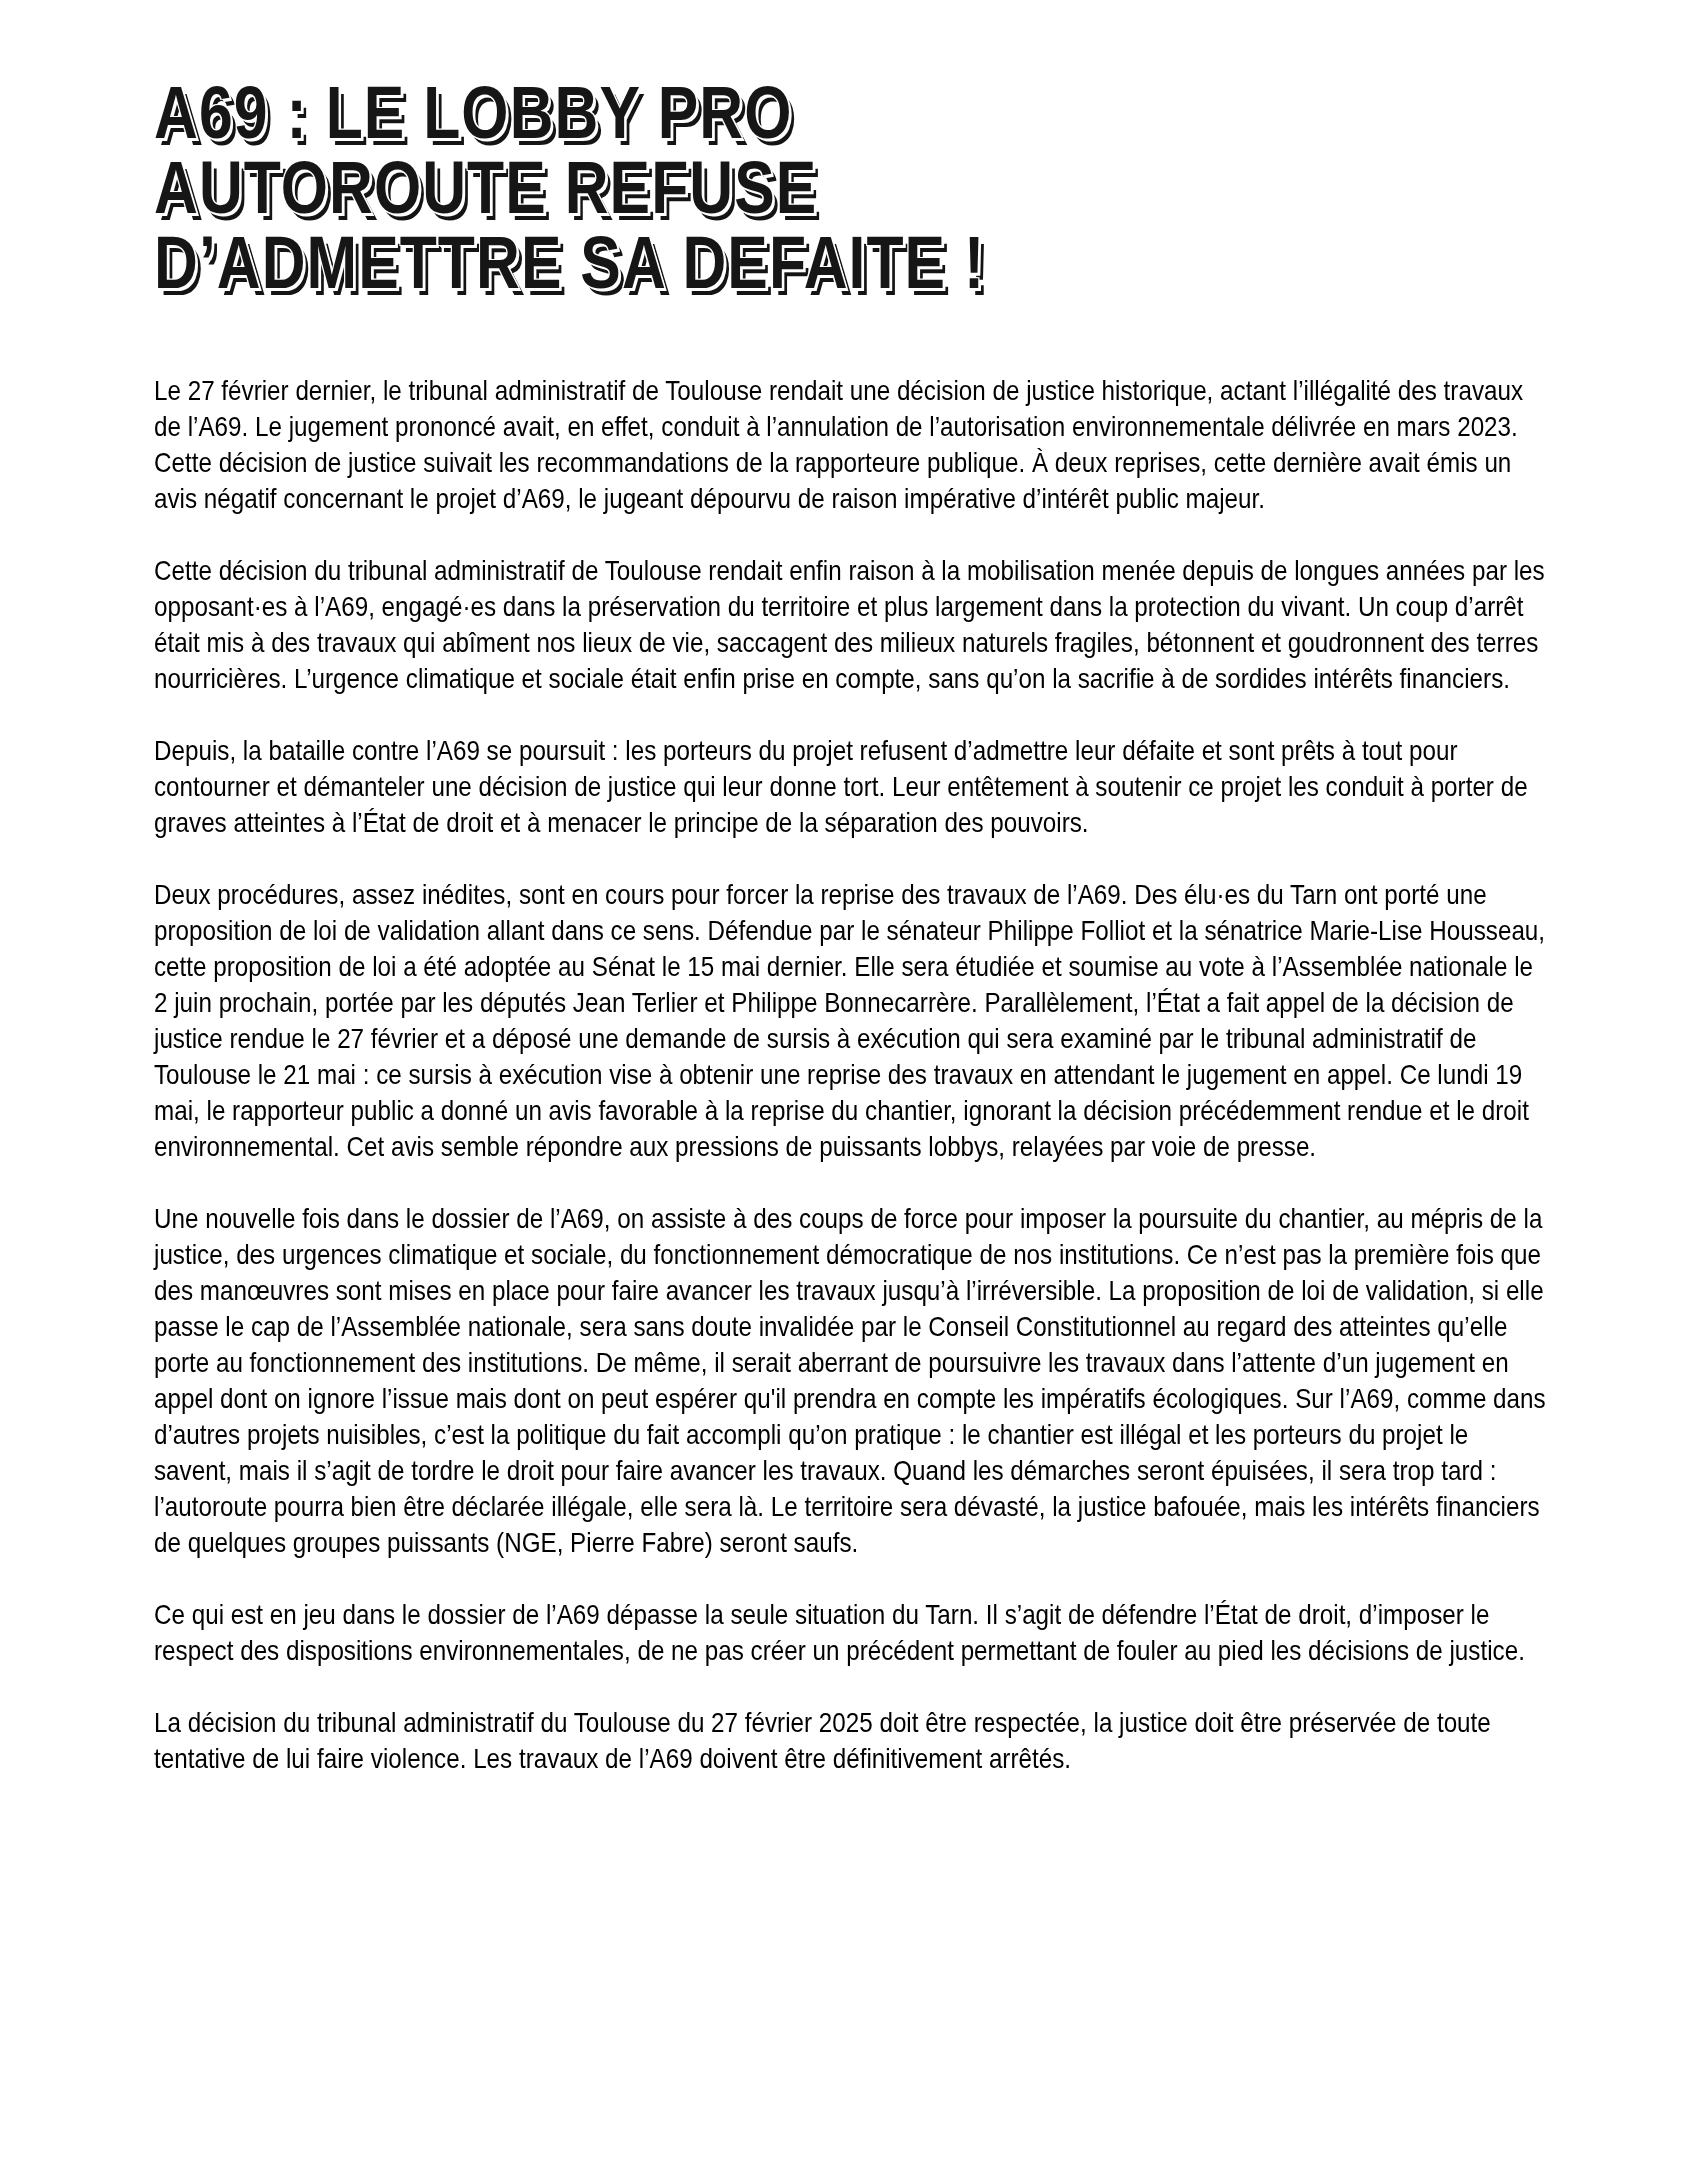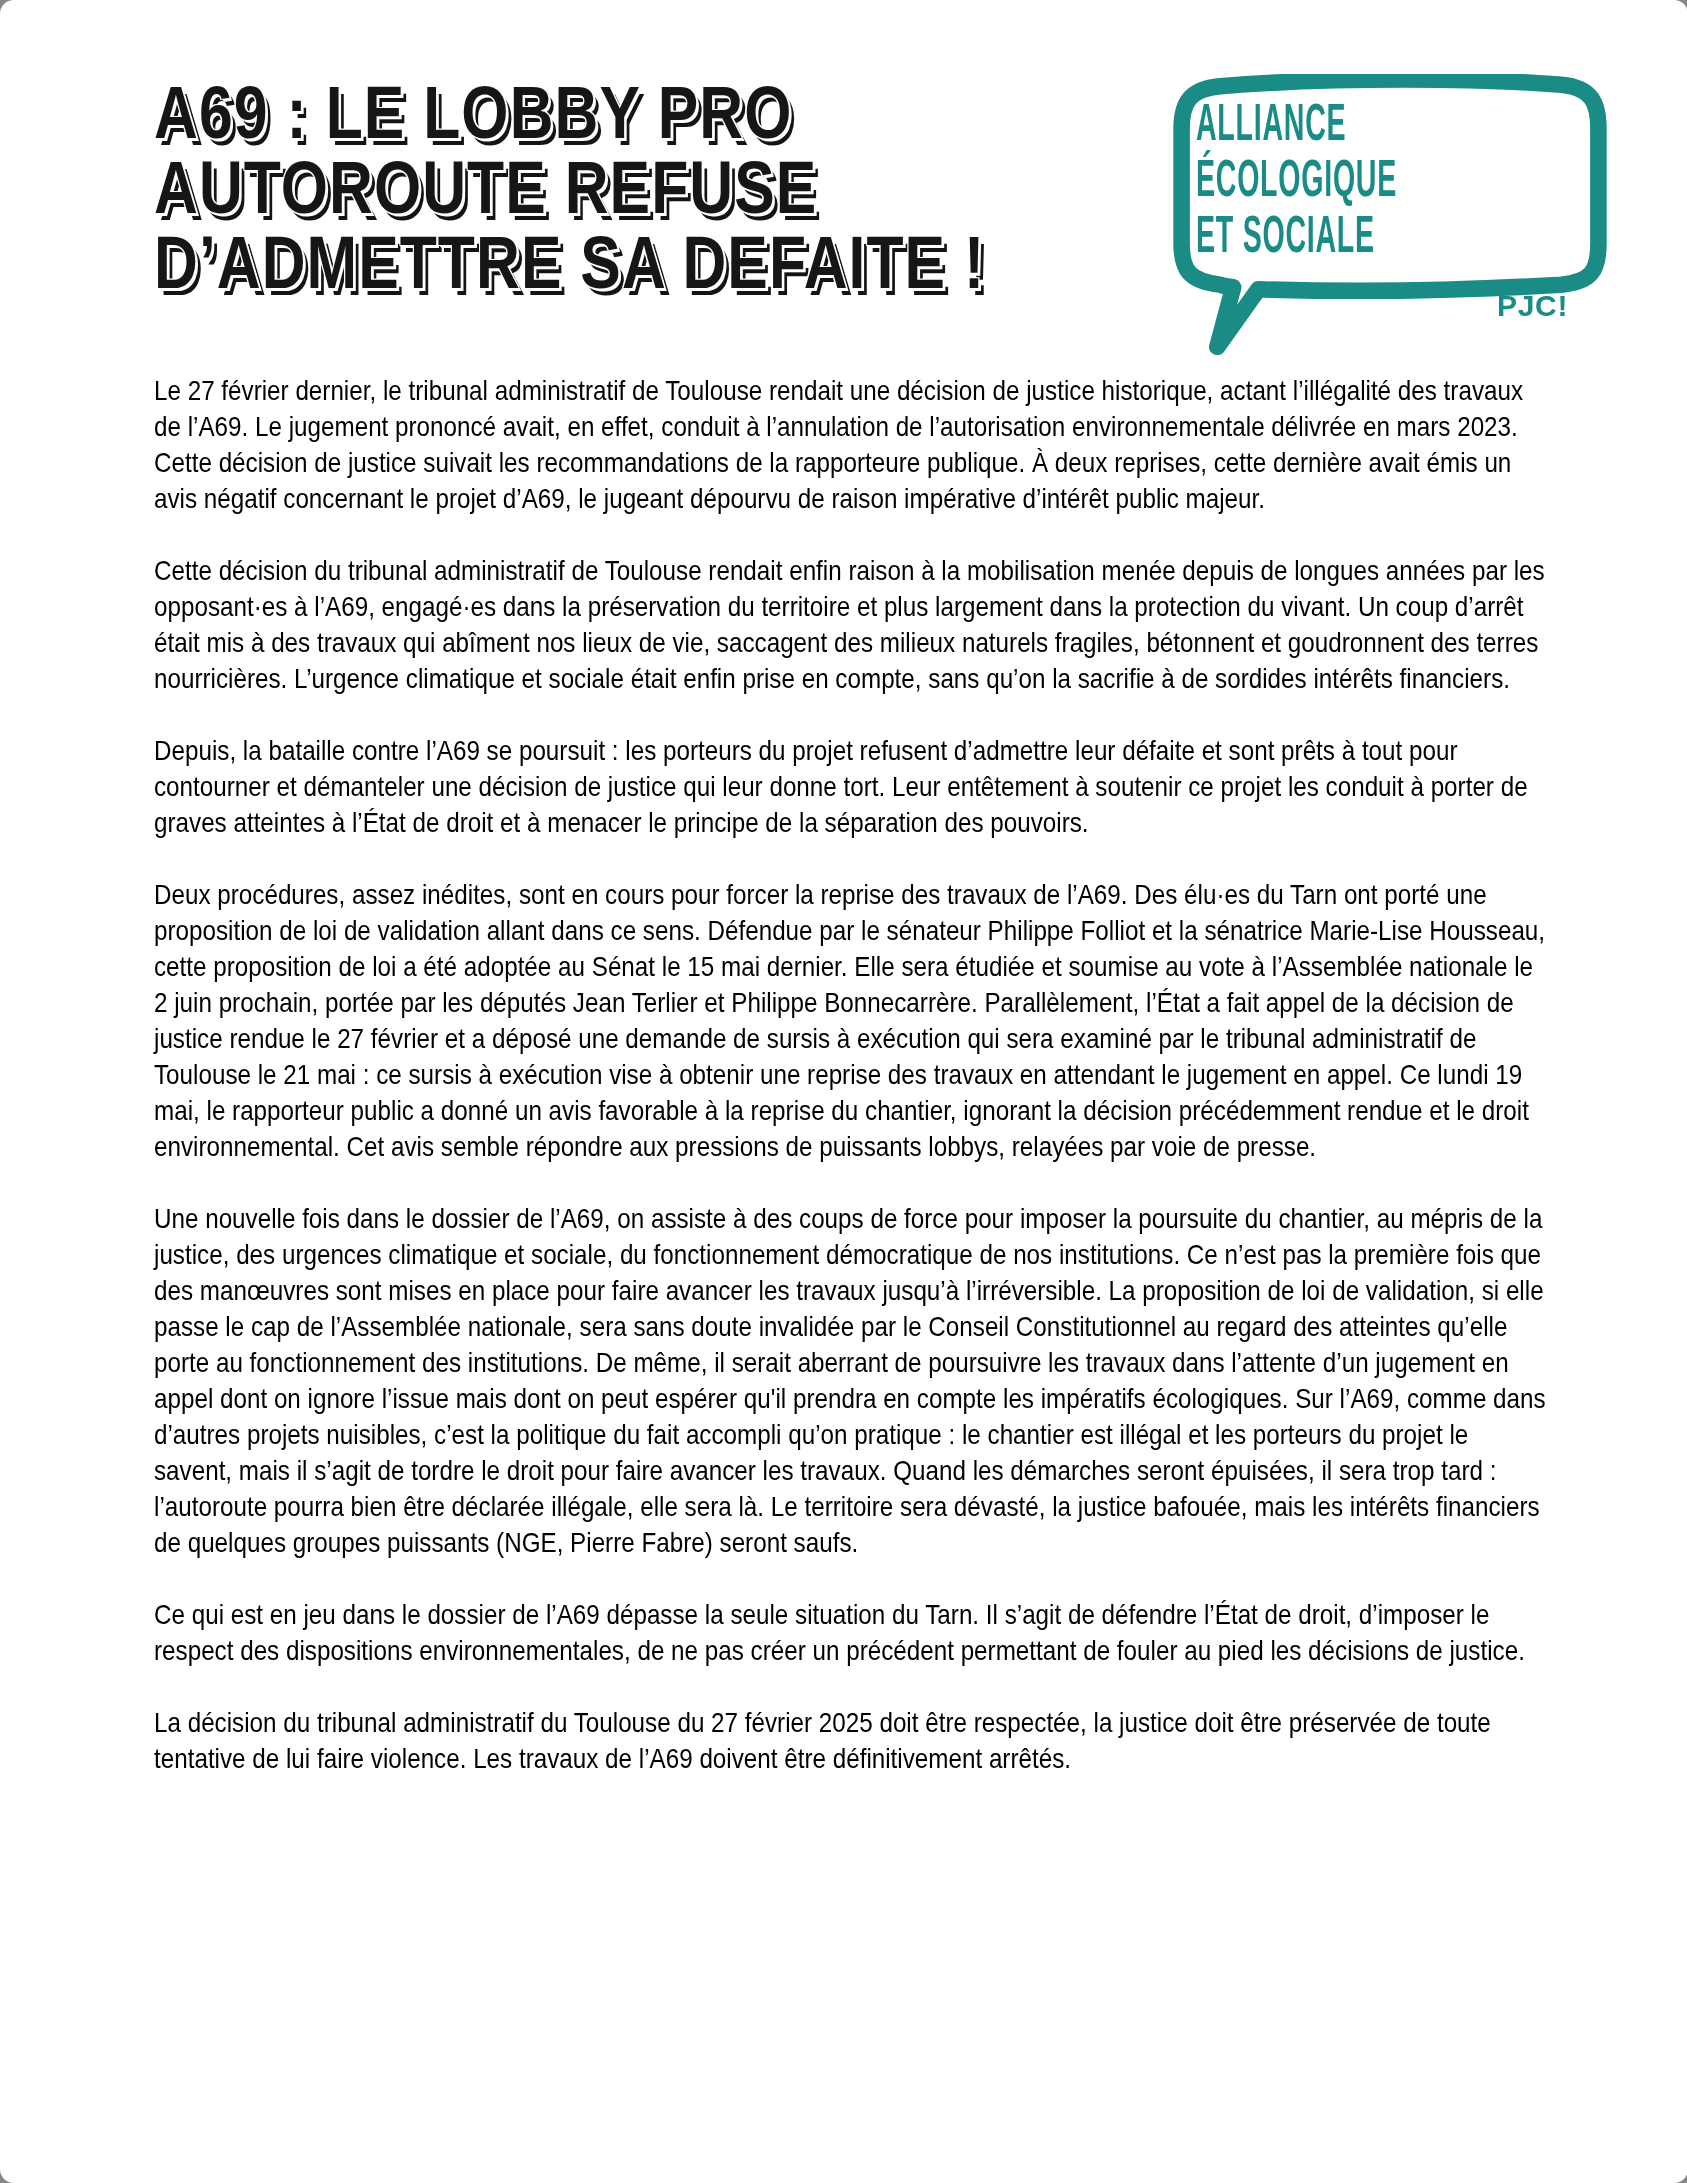--- a/index.html
+++ b/index.html
@@ -5,21 +5,20 @@
   html, body { margin: 0; padding: 0; }
   body { background: #888; }
   .page {
     position: relative;
     width: 1688px;
     height: 2183px;
     background: #ffffff;
     overflow: hidden;
     font-family: "Liberation Sans", sans-serif;
     color: #000;
-    border-radius: 14px;
   }
 
   
   .title-block {
     position: absolute;
     left: 154px;
     top: 75px;
     width: 1059px;
   }
   .title-line {
@@ -99,42 +98,20 @@
 <body>
 
 <div class="page">
 
   <h1 class="title-block" style="margin:0; font-weight:700;">
     <span class="title-line">A69 : LE LOBBY PRO</span>
     <span class="title-line">AUTOROUTE REFUSE</span>
     <span class="title-line">D’ADMETTRE SA DEFAITE !</span>
   </h1>
 
-  <div class="logo">
-    <svg width="438" height="285" viewBox="0 0 662 430" aria-hidden="true">
-      <path d="M 74 18
-               C 250 4, 470 6, 590 16
-               C 636 20, 646 44, 646 82
-               L 646 256
-               C 646 296, 636 314, 590 318
-               C 460 326, 300 330, 132 325
-               L 70 412
-               L 94 322
-               C 86 321, 79 320, 74 318
-               C 28 313, 16 296, 16 256
-               L 16 82
-               C 16 44, 28 22, 74 18 Z" fill="#ffffff" stroke="#1A8B85" stroke-width="25" stroke-linejoin="round" stroke-linecap="round"></path>
-    </svg>
-    <div class="logo-text">
-      <span class="logo-line">ALLIANCE</span>
-      <span class="logo-line">ÉCOLOGIQUE</span>
-      <span class="logo-line">ET SOCIALE</span>
-    </div>
-    <div class="logo-tagline">PJC!</div>
-  </div>
 
   <div class="article">
     <p>Le 27 février dernier, le tribunal administratif de Toulouse rendait une décision de justice historique, actant l’illégalité des travaux de l’A69. Le jugement prononcé avait, en effet, conduit à l’annulation de l’autorisation environnementale délivrée en mars 2023. Cette décision de justice suivait les recommandations de la rapporteure publique. À deux reprises, cette dernière avait émis un avis négatif concernant le projet d’A69, le jugeant dépourvu de raison impérative d’intérêt public majeur.</p>
     <p>Cette décision du tribunal administratif de Toulouse rendait enfin raison à la mobilisation menée depuis de longues années par les opposant·es à l’A69, engagé·es dans la préservation du territoire et plus largement dans la protection du vivant. Un coup d’arrêt était mis à des travaux qui abîment nos lieux de vie, saccagent des milieux naturels fragiles, bétonnent et goudronnent des terres nourricières. L’urgence climatique et sociale était enfin prise en compte, sans qu’on la sacrifie à de sordides intérêts financiers.</p>
     <p>Depuis, la bataille contre l’A69 se poursuit : les porteurs du projet refusent d’admettre leur défaite et sont prêts à tout pour contourner et démanteler une décision de justice qui leur donne tort. Leur entêtement à soutenir ce projet les conduit à porter de graves atteintes à l’État de droit et à menacer le principe de la séparation des pouvoirs.</p>
     <p>Deux procédures, assez inédites, sont en cours pour forcer la reprise des travaux de l’A69. Des élu·es du Tarn ont porté une proposition de loi de validation allant dans ce sens. Défendue par le sénateur Philippe Folliot et la sénatrice Marie-Lise Housseau, cette proposition de loi a été adoptée au Sénat le 15 mai dernier. Elle sera étudiée et soumise au vote à l’Assemblée nationale le 2 juin prochain, portée par les députés Jean Terlier et Philippe Bonnecarrère. Parallèlement, l’État a fait appel de la décision de justice rendue le 27 février et a déposé une demande de sursis à exécution qui sera examiné par le tribunal administratif de Toulouse le 21 mai : ce sursis à exécution vise à obtenir une reprise des travaux en attendant le jugement en appel. Ce lundi 19 mai, le rapporteur public a donné un avis favorable à la reprise du chantier, ignorant la décision précédemment rendue et le droit environnemental. Cet avis semble répondre aux pressions de puissants lobbys, relayées par voie de presse.</p>
     <p>Une nouvelle fois dans le dossier de l’A69, on assiste à des coups de force pour imposer la poursuite du chantier, au mépris de la justice, des urgences climatique et sociale, du fonctionnement démocratique de nos institutions. Ce n’est pas la première fois que des manœuvres sont mises en place pour faire avancer les travaux jusqu’à l’irréversible. La proposition de loi de validation, si elle passe le cap de l’Assemblée nationale, sera sans doute invalidée par le Conseil Constitutionnel au regard des atteintes qu’elle porte au fonctionnement des institutions. De même, il serait aberrant de poursuivre les travaux dans l’attente d’un jugement en appel dont on ignore l’issue mais dont on peut espérer qu'il prendra en compte les impératifs écologiques. Sur l’A69, comme dans d’autres projets nuisibles, c’est la politique du fait accompli qu’on pratique : le chantier est illégal et les porteurs du projet le savent, mais il s’agit de tordre le droit pour faire avancer les travaux. Quand les démarches seront épuisées, il sera trop tard : l’autoroute pourra bien être déclarée illégale, elle sera là. Le territoire sera dévasté, la justice bafouée, mais les intérêts financiers de quelques groupes puissants (NGE, Pierre Fabre) seront saufs.</p>
     <p>Ce qui est en jeu dans le dossier de l’A69 dépasse la seule situation du Tarn. Il s’agit de défendre l’État de droit, d’imposer le respect des dispositions environnementales, de ne pas créer un précédent permettant de fouler au pied les décisions de justice.</p>
     <p>La décision du tribunal administratif du Toulouse du 27 février 2025 doit être respectée, la justice doit être préservée de toute tentative de lui faire violence. Les travaux de l’A69 doivent être définitivement arrêtés.</p>
   </div>

